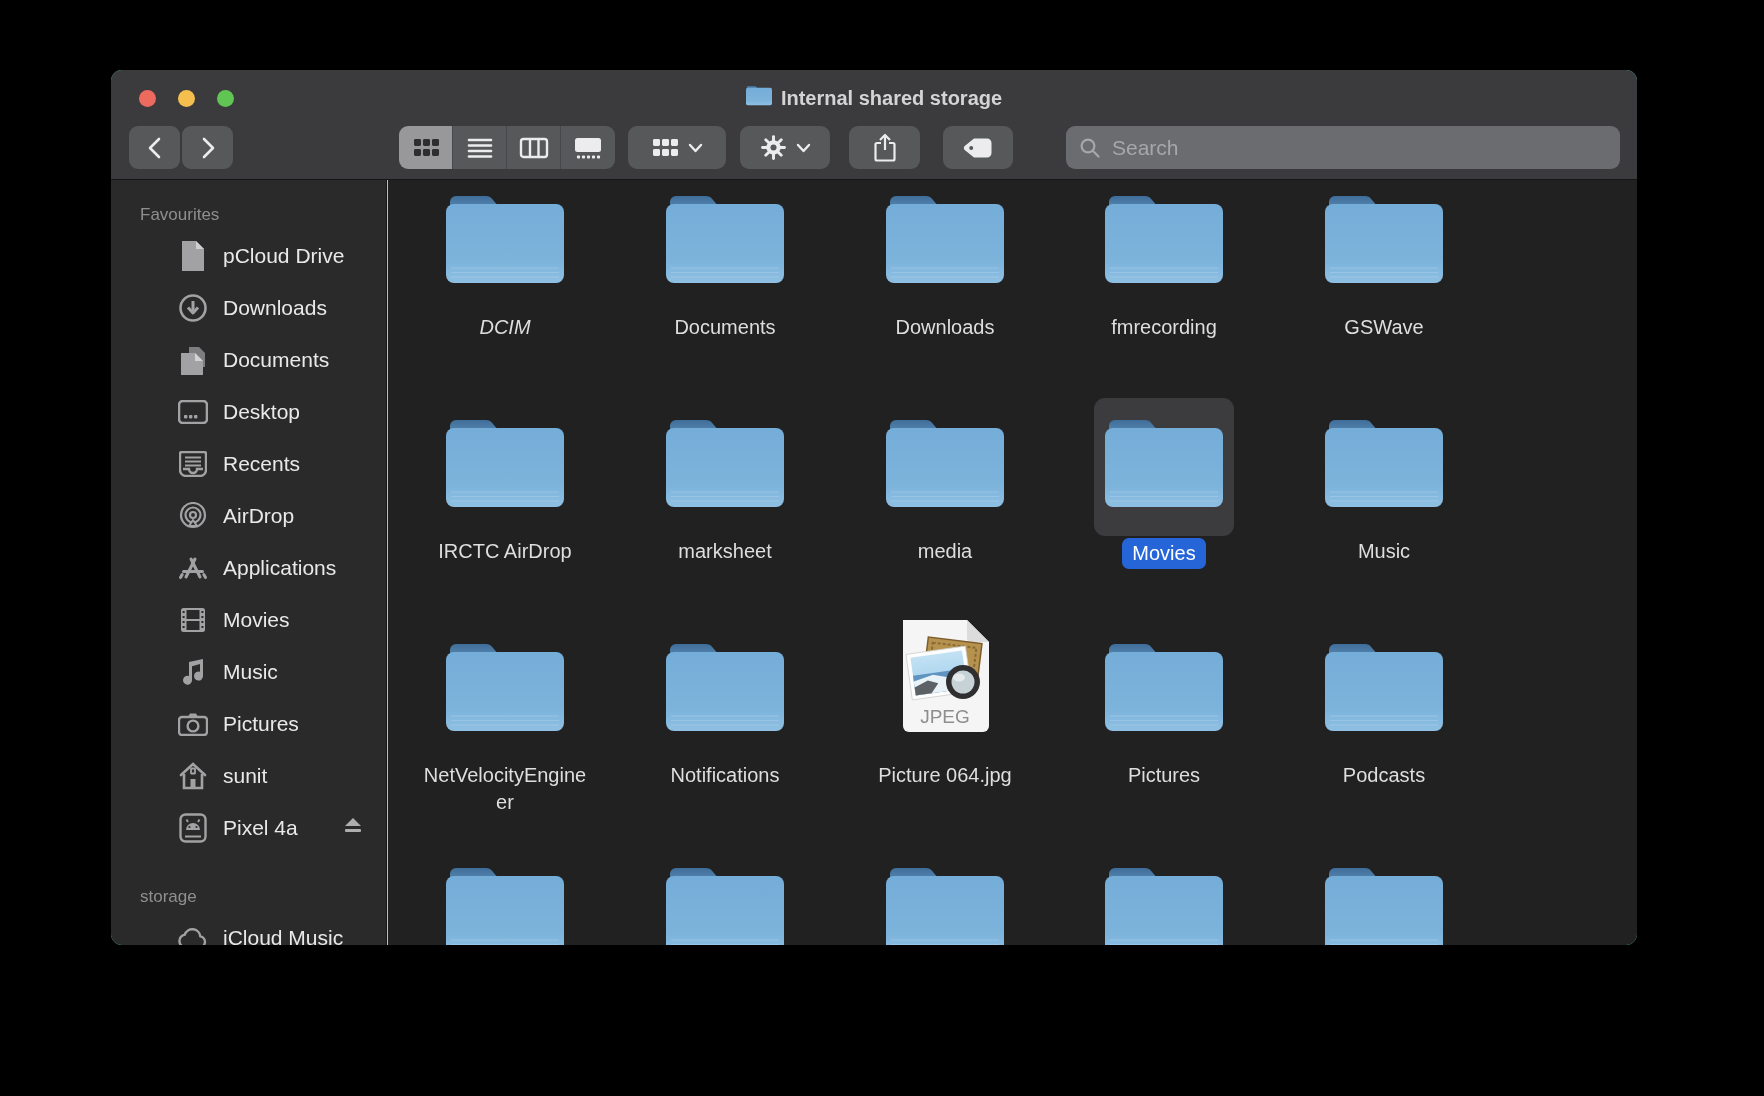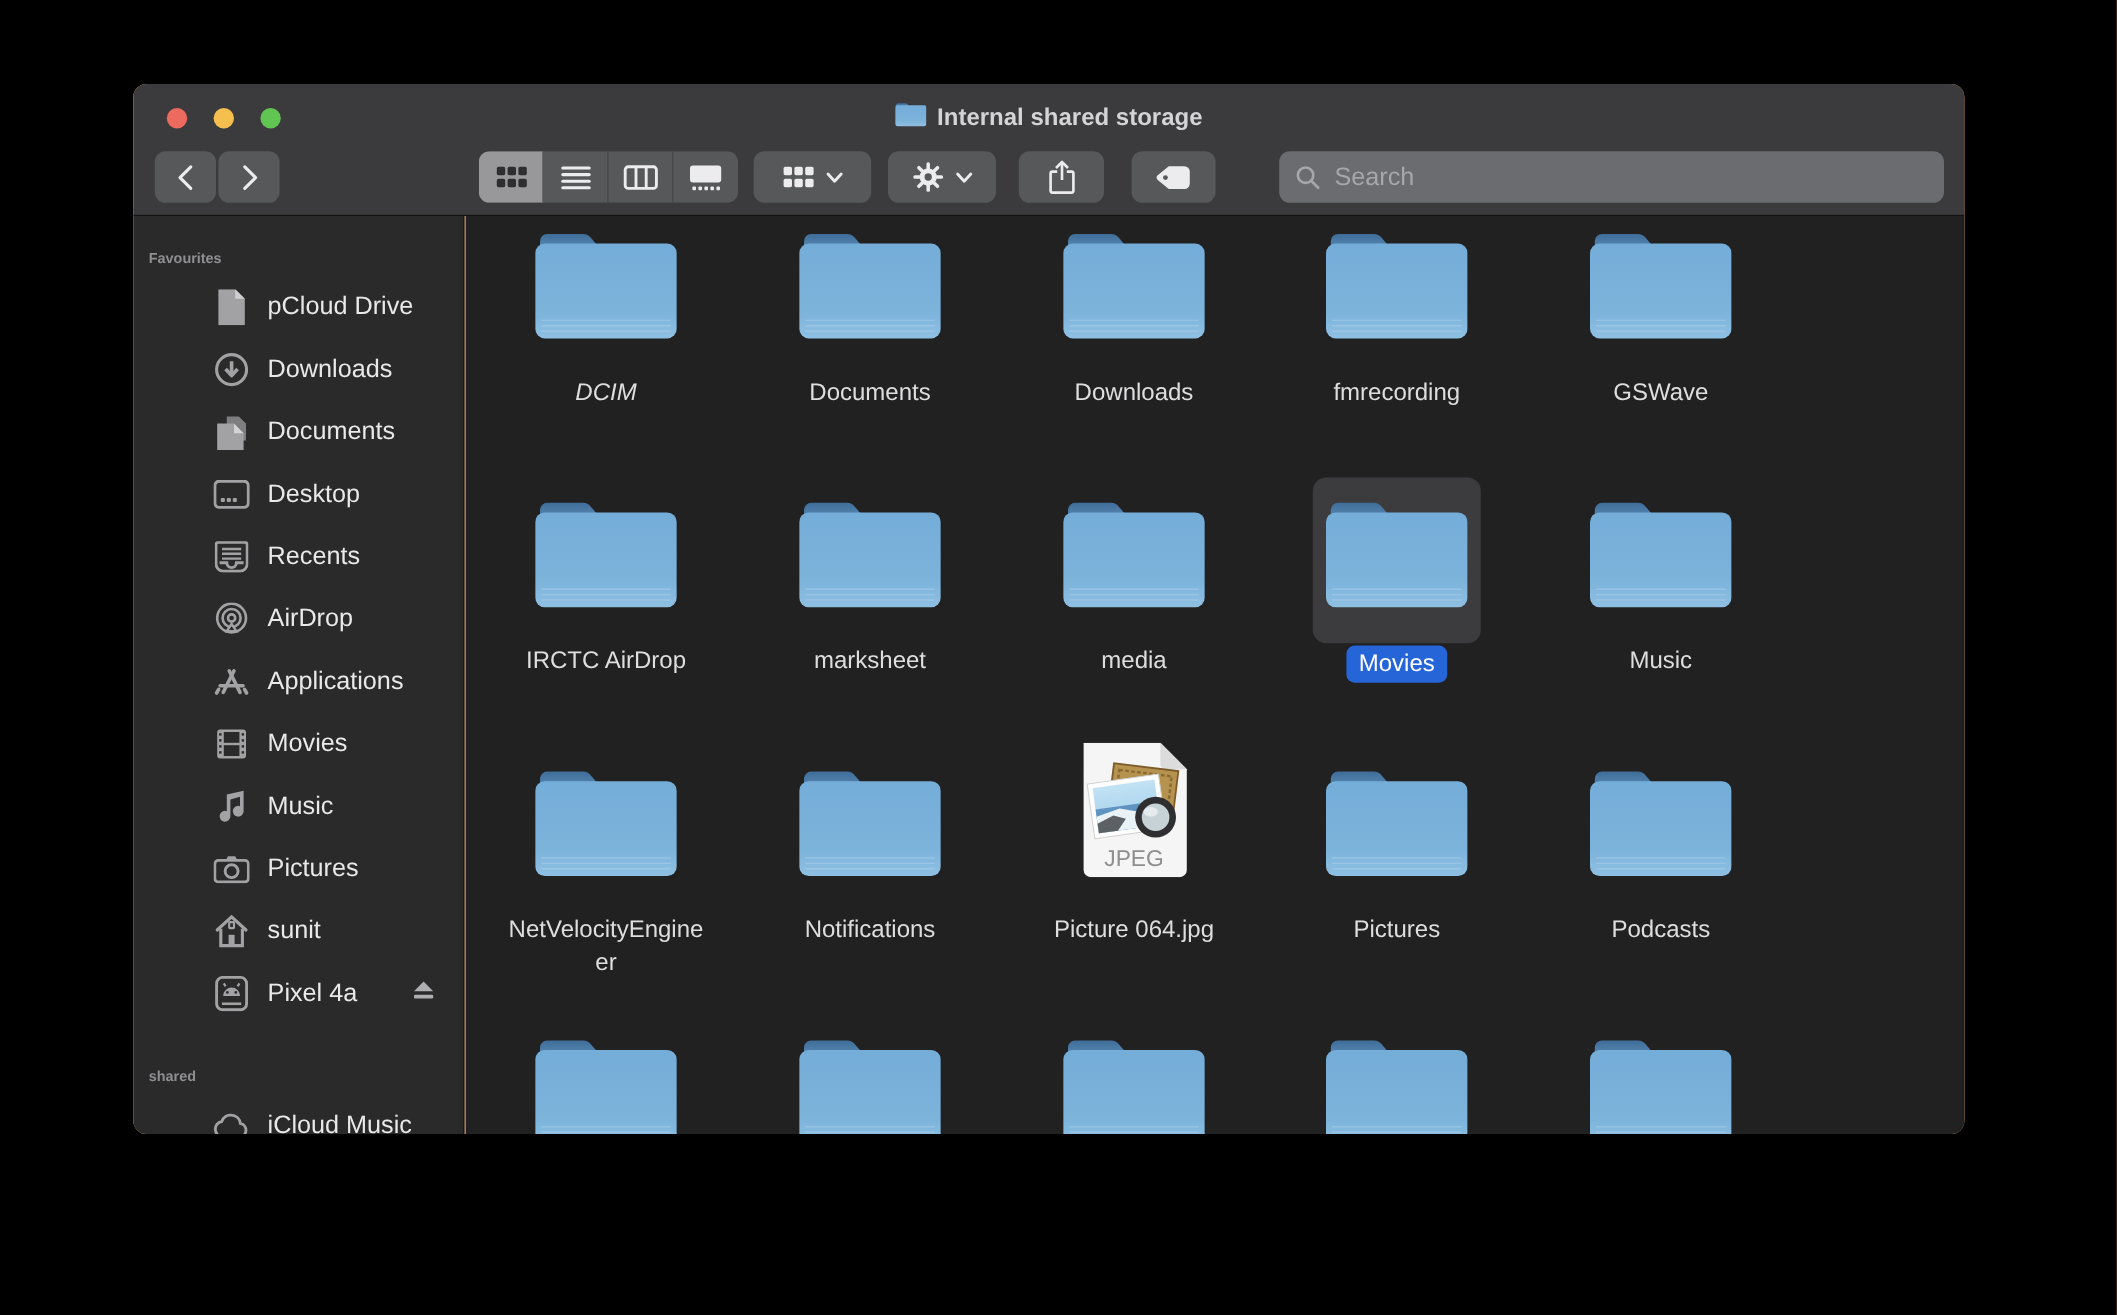--- a/index.html
+++ b/index.html
@@ -3,21 +3,21 @@
 <meta charset="utf-8">
 <style>
   html,body{margin:0;padding:0;}
   body{
     width:1764px;height:1096px;background:#000;position:relative;overflow:hidden;
     font-family:"Liberation Sans",sans-serif;
     -webkit-font-smoothing:antialiased;
   }
   .window{
     position:absolute;left:111px;top:70px;width:1526px;height:875px;
-    border-radius:11px;background:#fdba74;overflow:hidden;
+    border-radius:11px;background:#5eead4;overflow:hidden;
     box-shadow:0 28px 70px rgba(0,0,0,.65);
   }
   
   .header{
     position:absolute;left:0;top:0;right:0;height:110px;
     background:#3b3b3d;border-bottom:1px solid #151516;box-sizing:border-box;
   }
   .traffic{position:absolute;top:20px;left:28px;display:flex;gap:22px;}
   .light{width:17px;height:17px;border-radius:50%;}
   .titlegroup{
@@ -45,21 +45,21 @@
   .search input{
     flex:1;background:transparent;border:none;outline:none;color:#ececee;font-size:21px;
     font-family:"Liberation Sans",sans-serif;
   }
   .search input::placeholder{color:#a6a7aa;}
   
   .sidebar{
     position:absolute;left:0;top:110px;bottom:0;width:276px;background:#2a2a2b;
     border-right:1px solid #161617;box-sizing:border-box;padding-top:20px;overflow:hidden;
   }
-  .shead{height:30px;line-height:30px;padding-left:13px;color:#8f8f91;font-size:12px;font-weight:700;}
+  .shead{height:30px;line-height:30px;padding-left:29px;color:#8f8f91;font-size:17px;font-weight:400;}
   .sitem{height:52px;display:flex;align-items:center;padding-left:65px;position:relative;}
   .sicon{width:34px;height:34px;display:flex;align-items:center;justify-content:center;flex:0 0 34px;}
   .sicon svg{display:block;}
   .slabel{margin-left:13px;color:#e9e9ea;font-size:21px;white-space:nowrap;}
   .eject{position:absolute;right:23px;top:14px;}
   .gap-section{height:28px;}
   
   .content{position:absolute;left:277px;top:110px;right:0;bottom:0;background:#212122;overflow:hidden;}
   .tile{position:absolute;width:200px;}
   .icon-wrap{height:96px;display:flex;align-items:flex-end;justify-content:center;position:relative;}
@@ -388,21 +388,21 @@
             <line x1="6" y1="23.5" x2="22" y2="23.5" stroke="#a2a2a4" stroke-width="2"></line>
           </svg>
         </span>
         <span class="slabel">Pixel 4a</span>
         <span class="eject"><svg width="20" height="17" viewBox="0 0 20 17">
             <path d="M2 10 L10 2 l8 8z" fill="#aeaeb0"></path>
             <rect x="2" y="13" width="16" height="3" rx="1" fill="#aeaeb0"></rect>
           </svg></span>
       </div>
       <div class="gap-section"></div>
-      <div class="shead">shared</div>
+      <div class="shead">storage</div>
       <div class="sitem">
         <span class="sicon">
           <svg width="30" height="21" viewBox="0 0 30 21">
             <path d="M8 19.5 a6.5 6.5 0 01-1.2-12.9 8 8 0 0115.5 1.6 5.7 5.7 0 01-1 11.3z" fill="none" stroke="#a2a2a4" stroke-width="2.4"></path>
           </svg>
         </span>
         <span class="slabel">iCloud Music</span>
       </div>
     </div>
 

